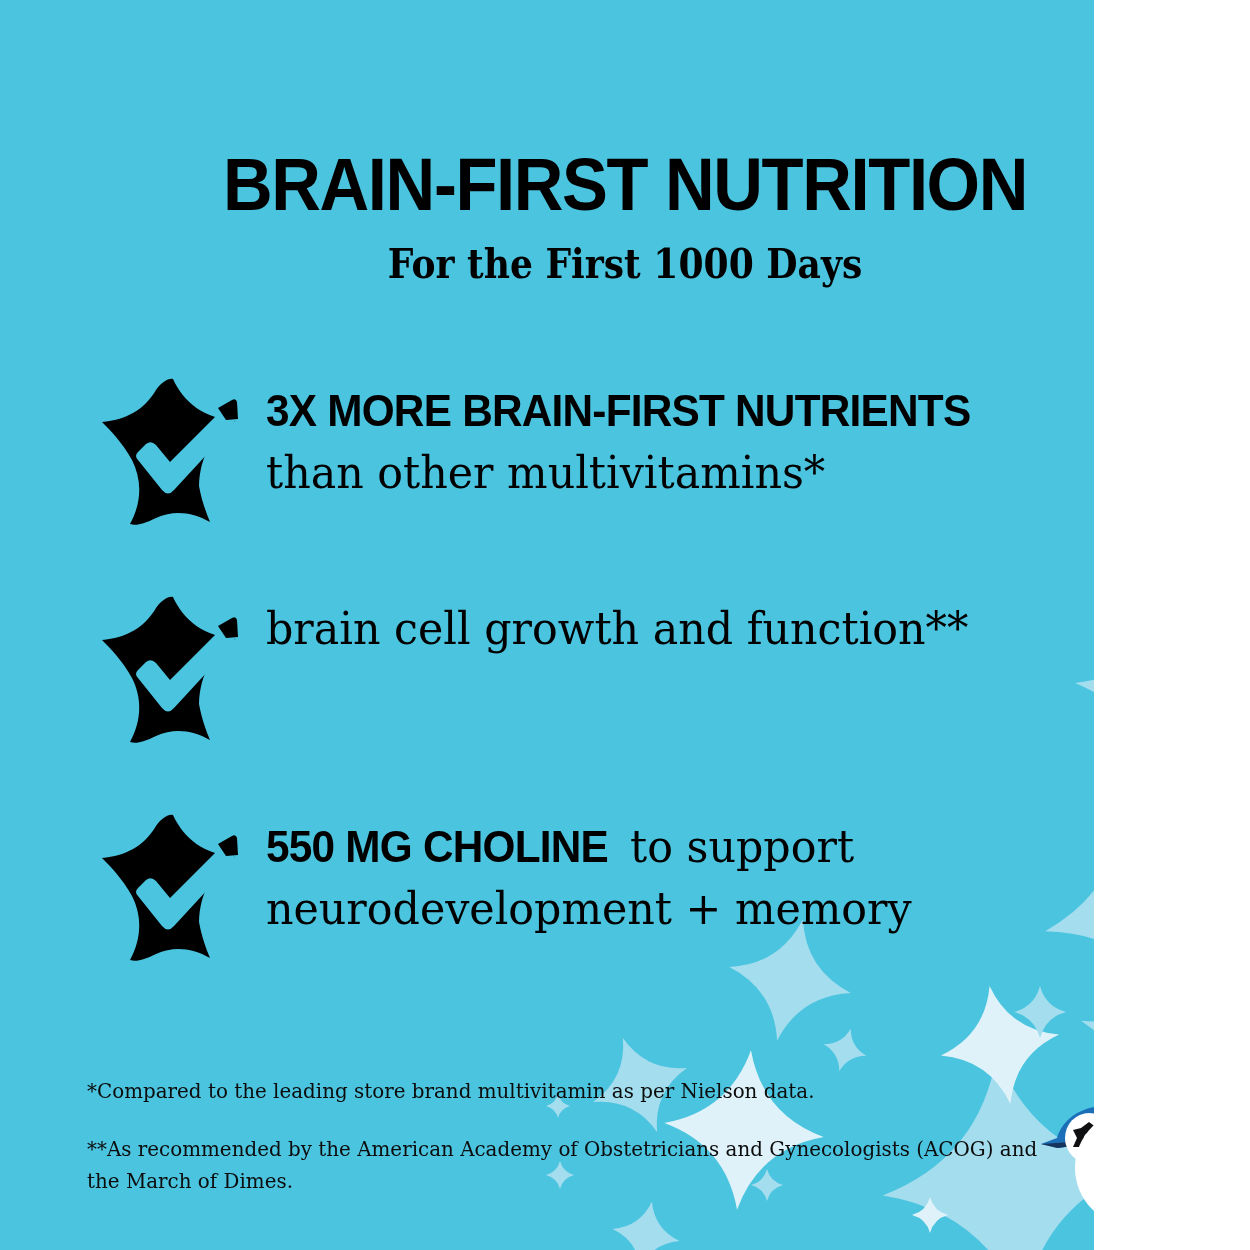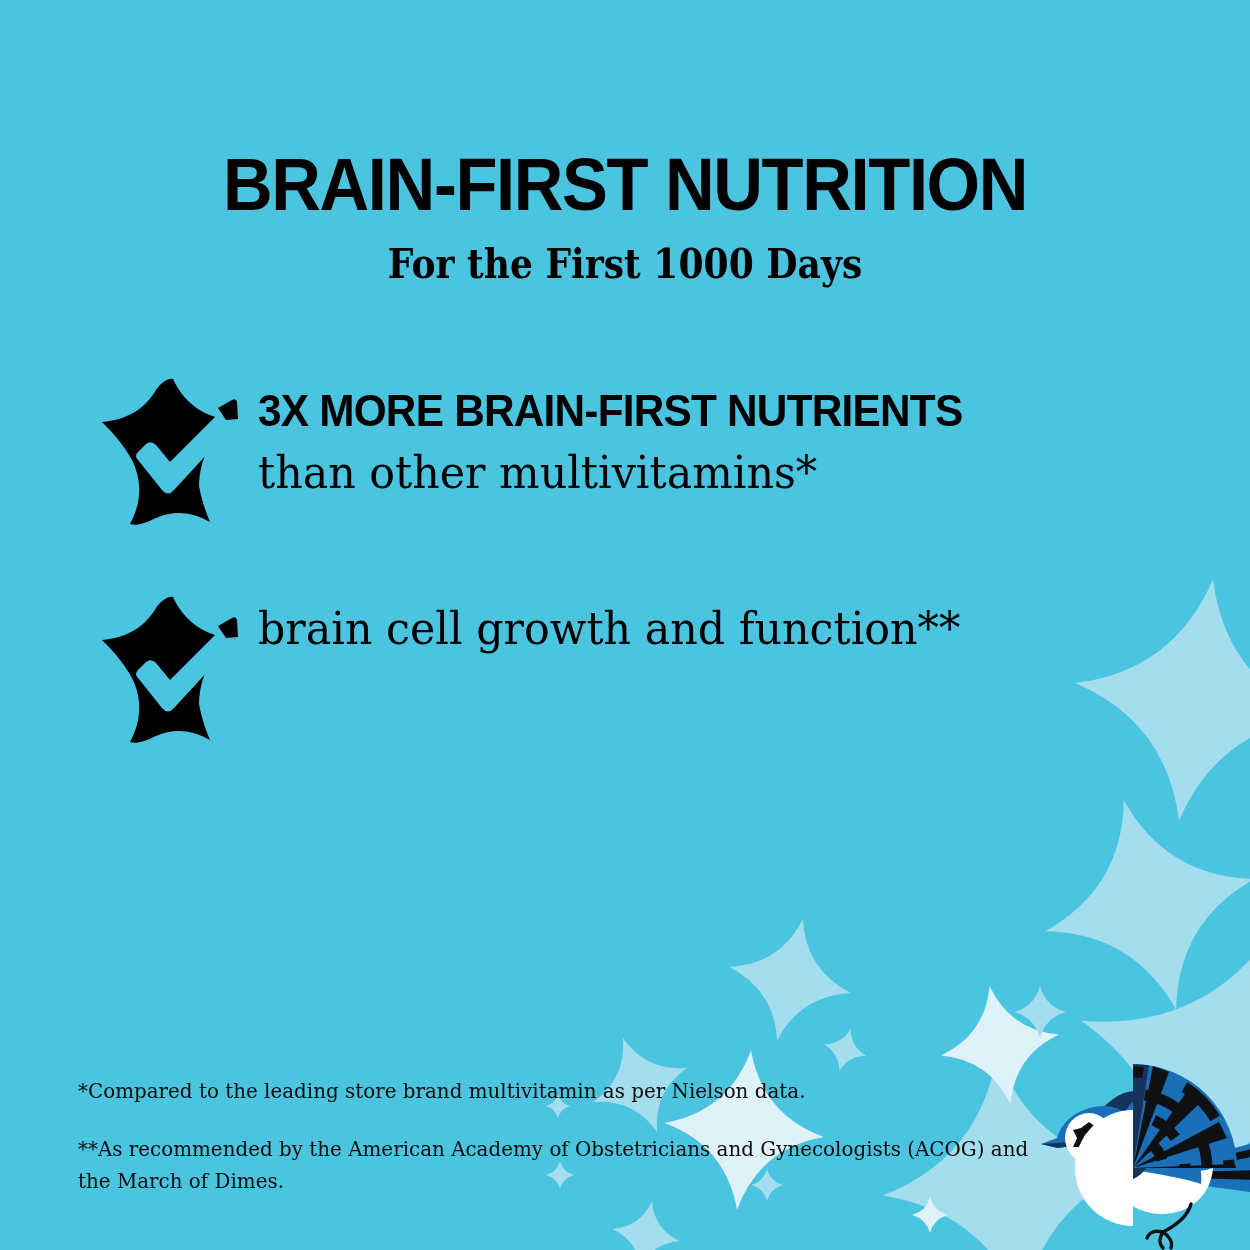--- a/index.html
+++ b/index.html
@@ -2,21 +2,21 @@
 <html><head>
 <meta charset="utf-8">
 <style>
   html, body {
     margin: 0;
     padding: 0;
     background: #ffffff;
   }
   #poster {
     position: relative;
-    width: 1250px;
+    width: 1094px;
     height: 1250px;
     overflow: hidden;
     background: #4bc4e0;
     font-family: "Liberation Sans", sans-serif;
   }
 
   
   #bg-decor {
     position: absolute;
     inset: 0;
@@ -74,21 +74,21 @@
   .badge {
     flex: 0 0 auto;
     width: 148px;
     height: 150px;
     margin-top: 2px;
   }
   .badge svg { display: block; width: 148px; height: 150px; }
 
   .bullet-text {
     flex: 1 1 auto;
-    margin-left: 10px;
+    margin-left: 18px;
     padding-top: 14px;
   }
   .line1, .line2 {
     color: #000;
     white-space: nowrap;
     line-height: 1.02;
   }
   .line1 {
     font-size: 45px;
     margin-bottom: 16px;
@@ -114,21 +114,21 @@
     font-weight: 400;
     font-size: 45px;
     display: inline-block;
     transform: scaleX(0.95);
     transform-origin: left center;
   }
 
   
   .footnotes {
     position: absolute;
-    left: 78px;
+    left: 87px;
     top: 1076px;
     width: 980px;
   }
   .footnote {
     font-family: "DejaVu Serif", "Liberation Serif", serif;
     font-weight: 400;
     font-size: 20.5px;
     line-height: 1.55;
     color: #0c0c0c;
     margin-bottom: 26px;
@@ -216,20 +216,42 @@
                    C 62 6 68 2 73 3 Z" fill="#000000"></path>
           <path d="M38 76 L46 68 Q51 64 56 69 L70 86 L123 33 L133 43 Q136 46 133 50 L74 114 Q68 121 62 114 L38 84 Q34 80 38 76 Z" fill="#4bc4e0"></path>
           <path d="M118 32 L132 24 Q136 22 137 26 L138 43 L126 44 Z" fill="#000000"></path>
         </svg>
       </div>
       <div class="bullet-text">
         <div class="line2">brain cell growth and function**</div>
       </div>
     </div>
 
+    <div class="bullet">
+      <div class="badge">
+        <svg viewBox="0 0 148 150" xmlns="http://www.w3.org/2000/svg">
+          <path d="M73 3
+                   C 84 27 104 42 135 45
+                   C 112 60 100 80 99 110
+                   C 102 126 106 136 110 146
+                   C 92 136 74 134 56 142
+                   C 44 148 36 150 30 148
+                   C 42 126 42 104 32 84
+                   C 22 66 10 54 2 46
+                   C 26 44 44 34 56 14
+                   C 62 6 68 2 73 3 Z" fill="#000000"></path>
+          <path d="M38 76 L46 68 Q51 64 56 69 L70 86 L123 33 L133 43 Q136 46 133 50 L74 114 Q68 121 62 114 L38 84 Q34 80 38 76 Z" fill="#4bc4e0"></path>
+          <path d="M118 32 L132 24 Q136 22 137 26 L138 43 L126 44 Z" fill="#000000"></path>
+        </svg>
+      </div>
+      <div class="bullet-text">
+        <div class="line1"><span class="strong">550 MG CHOLINE</span><span class="light">  to support</span></div>
+        <div class="line2">neurodevelopment + memory</div>
+      </div>
+    </div>
 
   </div>
 
   <div class="footnotes">
     <div class="footnote">*Compared to the leading store brand multivitamin as per Nielson data.</div>
     <div class="footnote">**As recommended by the American Academy of Obstetricians and Gynecologists (ACOG) and the March of Dimes.</div>
   </div>
 
   <svg id="bird" viewBox="0 0 209 198" xmlns="http://www.w3.org/2000/svg">
     <defs>

